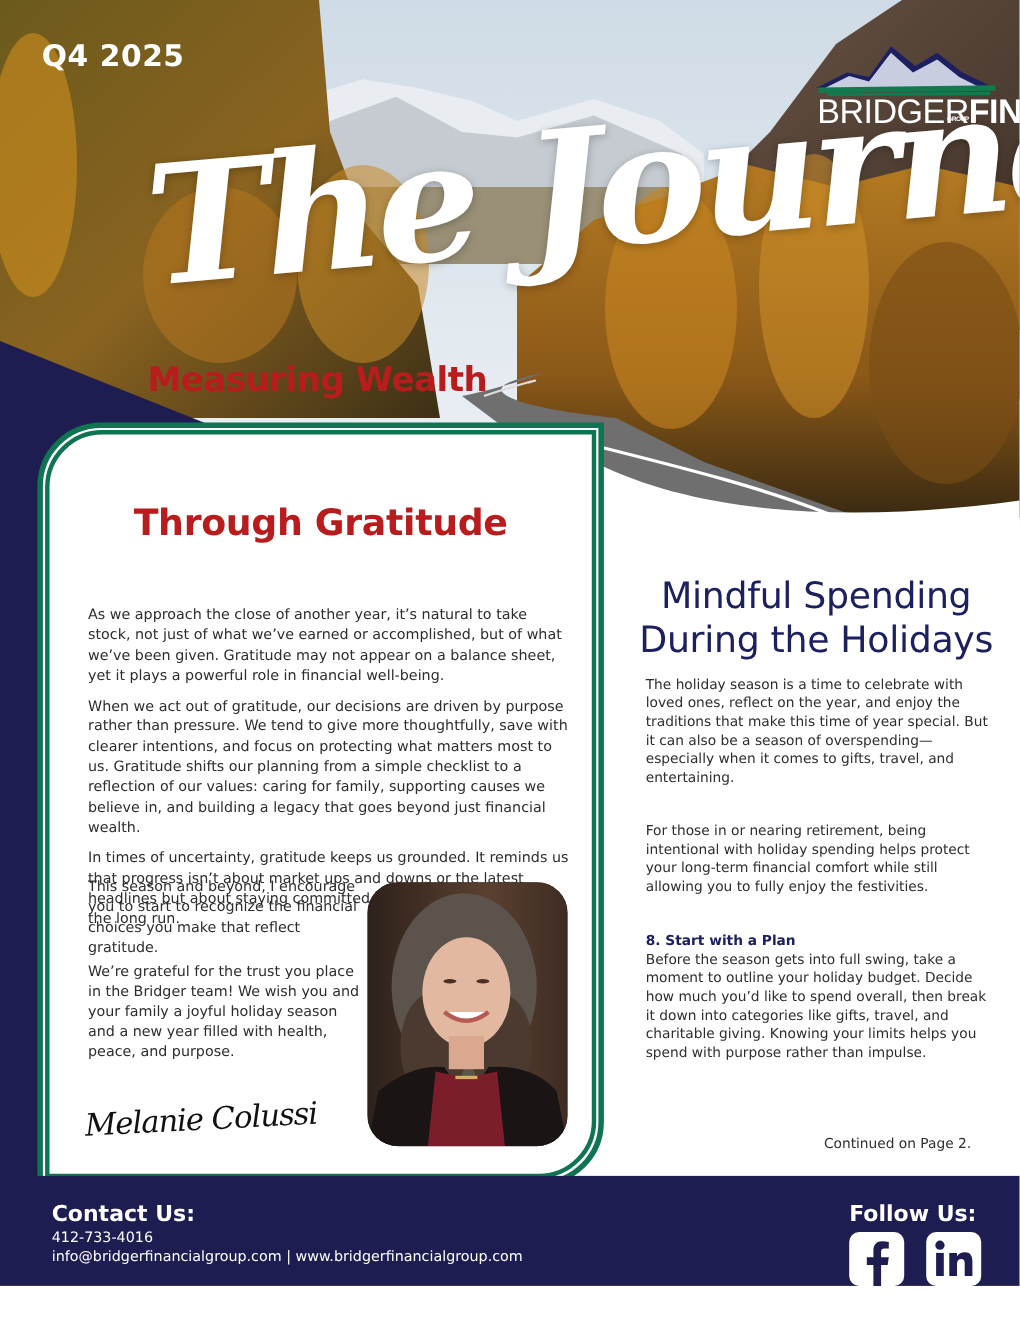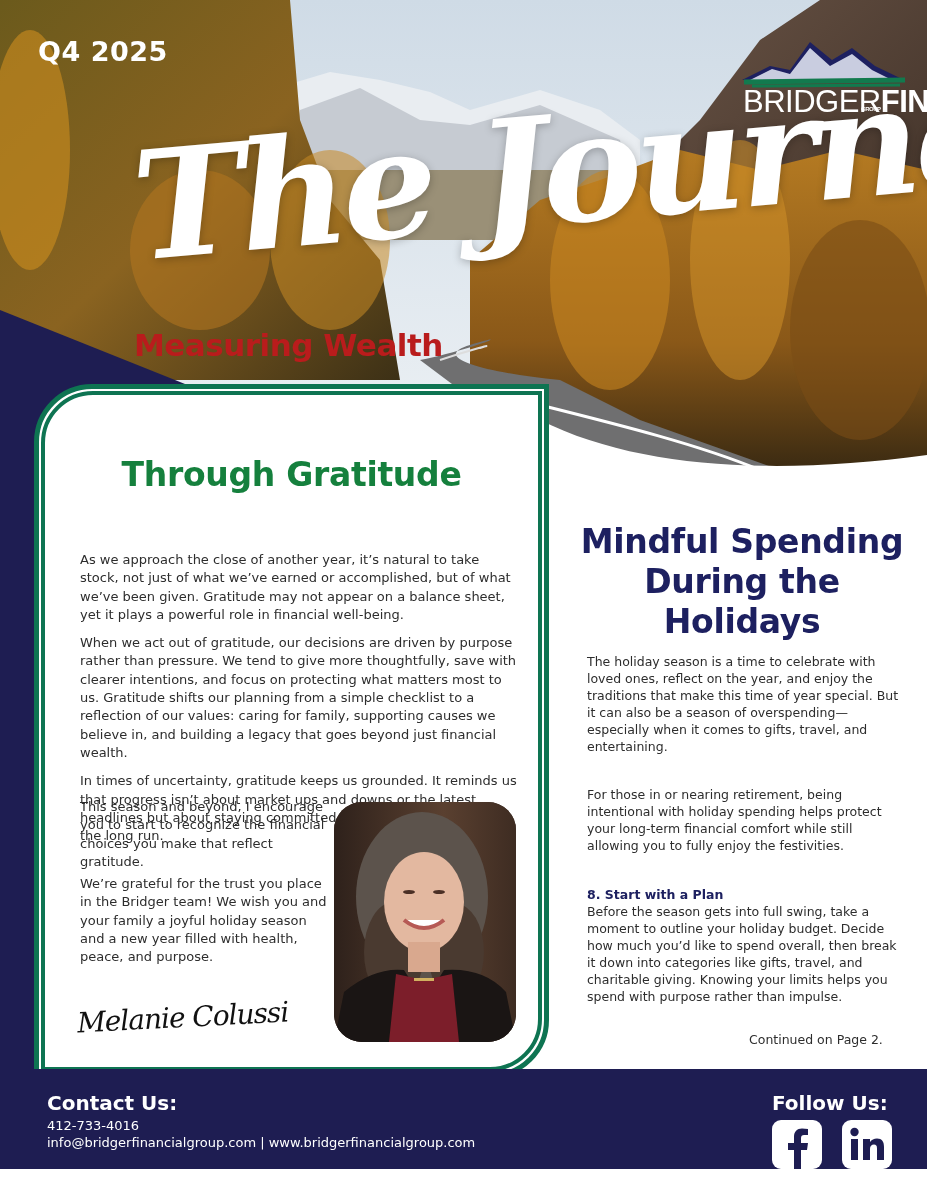--- a/index.html
+++ b/index.html
@@ -20,35 +20,35 @@
   .logo-text .tiny { position: absolute; left: 118px; top: 20px; font-size: 6px; font-weight: bold; color: #ffffff; }
 
   .masthead { position: absolute; left: 134px; top: 132px; font-family: "DejaVu Serif", serif; font-style: italic; font-weight: bold; font-size: 150px; color: #ffffff; letter-spacing: -6px; line-height: 1; white-space: nowrap; text-shadow: 0 2px 8px rgba(0,0,0,0.25); transform: rotate(-5deg); transform-origin: left center; }
 
   .subtitle { position: absolute; left: 134px; top: 327px; font-size: 31px; font-weight: bold; color: #b91c1c; letter-spacing: -0.5px; white-space: nowrap; }
 
   
   .letter-box { position: absolute; left: 34px; top: 384px; width: 515px; height: 694px; background: #fff; border: 5px solid #0e7452; border-radius: 58px 0 58px 0; }
   .letter-box::before { content: ""; position: absolute; left: 2px; top: 2px; right: 2px; bottom: 2px; border: 4px solid #0e7452; border-radius: 52px 0 52px 0; }
 
-  .letter-title { position: absolute; left: 0; top: 66px; width: 100%; text-align: center; font-size: 33px; font-weight: bold; color: #15803d; letter-spacing: -0.3px; }
+  .letter-title { position: absolute; left: 0; top: 66px; width: 100%; text-align: center; font-size: 33px; font-weight: bold; color: #b91c1c; letter-spacing: -0.3px; }
   .letter-body { position: absolute; left: 41px; top: 118px; width: 440px; font-size: 13px; line-height: 18.3px; color: #2d2d2d; margin-top: 44px; }
   .letter-body p { margin-bottom: 10px; }
   .letter-body p.tight { margin-bottom: 1px; }
   .letter-narrow { position: absolute; left: 41px; top: 409px; width: 250px; font-size: 13px; line-height: 18.3px; color: #2d2d2d; }
   .letter-narrow p { margin-bottom: 4px; }
 
   .signature { position: absolute; left: 38px; top: 612px; font-family: "DejaVu Serif", serif; font-style: italic; font-size: 28px; color: #111; letter-spacing: -1px; transform: rotate(-3deg); }
 
   .portrait { position: absolute; left: 295px; top: 413px; width: 182px; height: 240px; border-radius: 28px; overflow: hidden; background: #3a2a22; }
   .portrait svg { width: 182px; height: 240px; display: block; }
 
   
   .article { position: absolute; left: 587px; top: 522px; width: 316px; }
-  .article-title { text-align: center; font-size: 33px; font-weight: bold; line-height: 40px; color: #1d2060; letter-spacing: -0.3px; margin-left: -10px; width: 330px; }
+  .article-title { text-align: center; font-size: 33px; font-weight: normal; line-height: 40px; color: #1d2060; letter-spacing: -0.3px; margin-left: -10px; width: 330px; }
   .article-body { margin-top: 12px; font-size: 12.5px; line-height: 16.9px; color: #2d2d2d; }
   .article-body p { margin-bottom: 32px; }
   .article-body p.sec { margin-bottom: 0; }
   .section-head { font-weight: bold; color: #1d2060; font-size: 12.5px; line-height: 16.9px; margin-top: 0; }
   .continued { position: absolute; left: 749px; top: 1032px; font-size: 12.5px; color: #2d2d2d; }
 
   
   .footer { position: absolute; left: 0; top: 1069px; width: 927px; height: 100px; background: #1e1d52; }
   .contact-title { position: absolute; left: 47px; top: 22px; font-size: 20px; font-weight: bold; color: #ffffff; }
   .contact-phone { position: absolute; left: 47px; top: 49px; font-size: 13px; color: #ffffff; }

